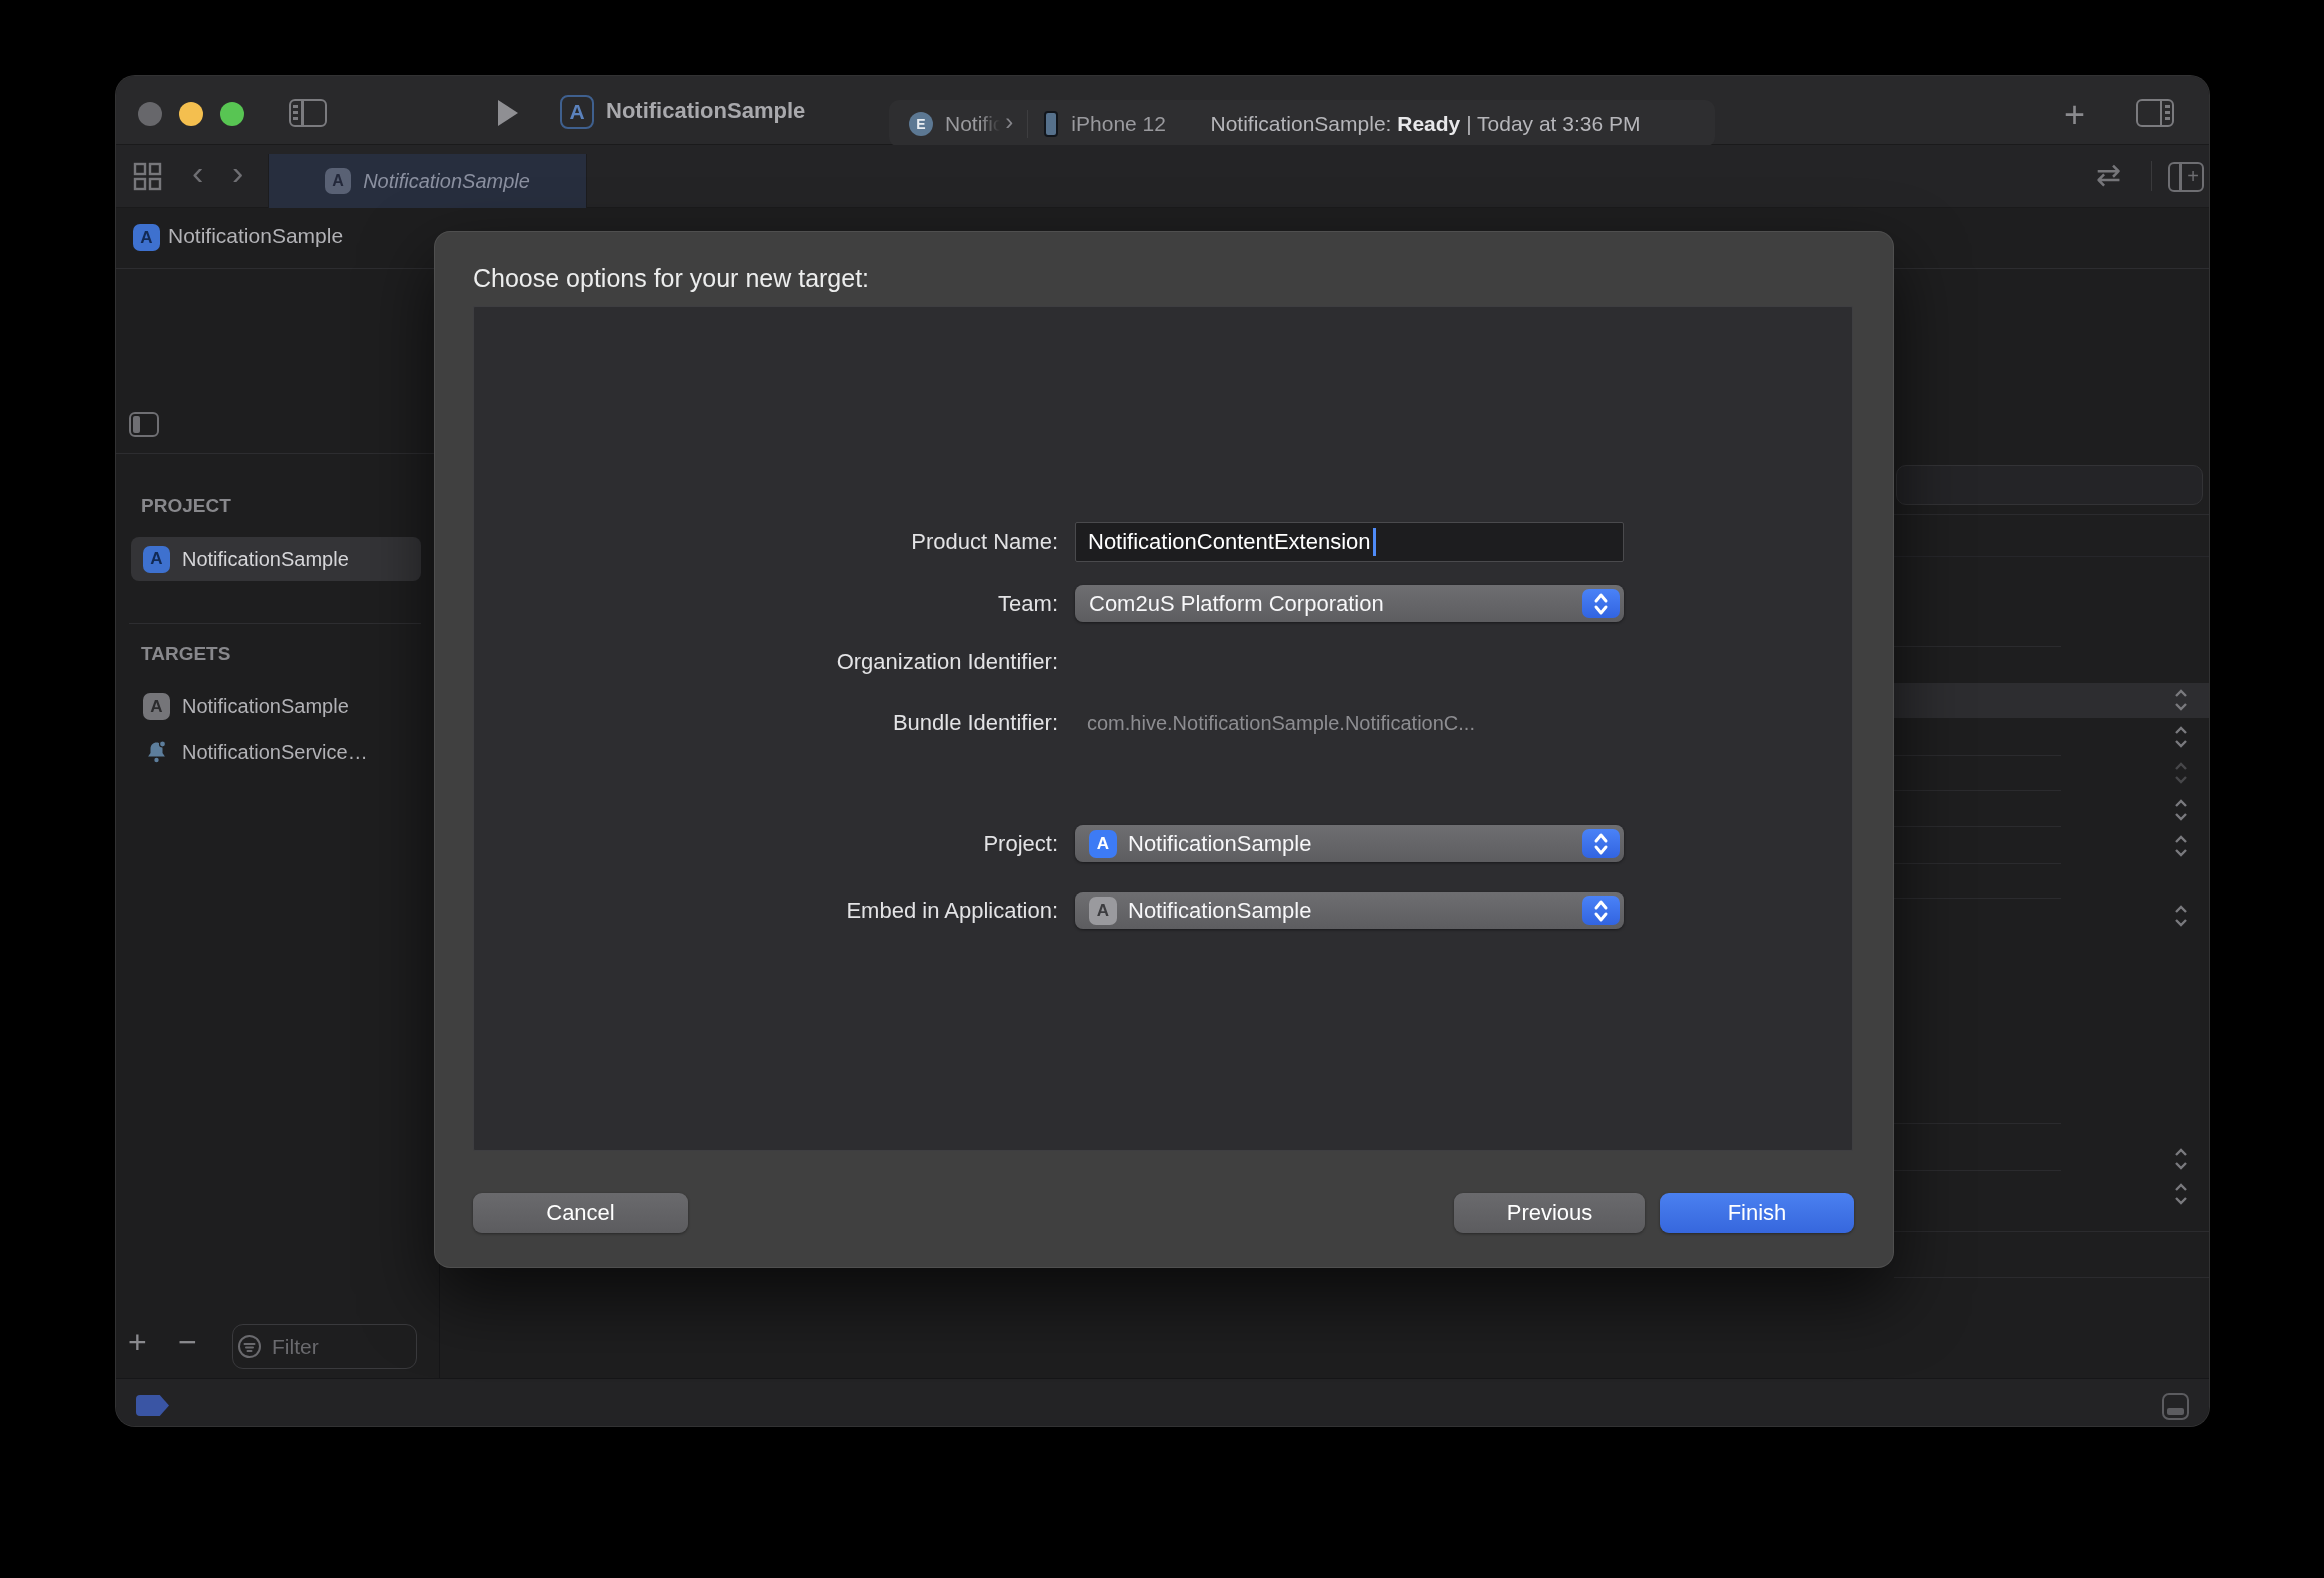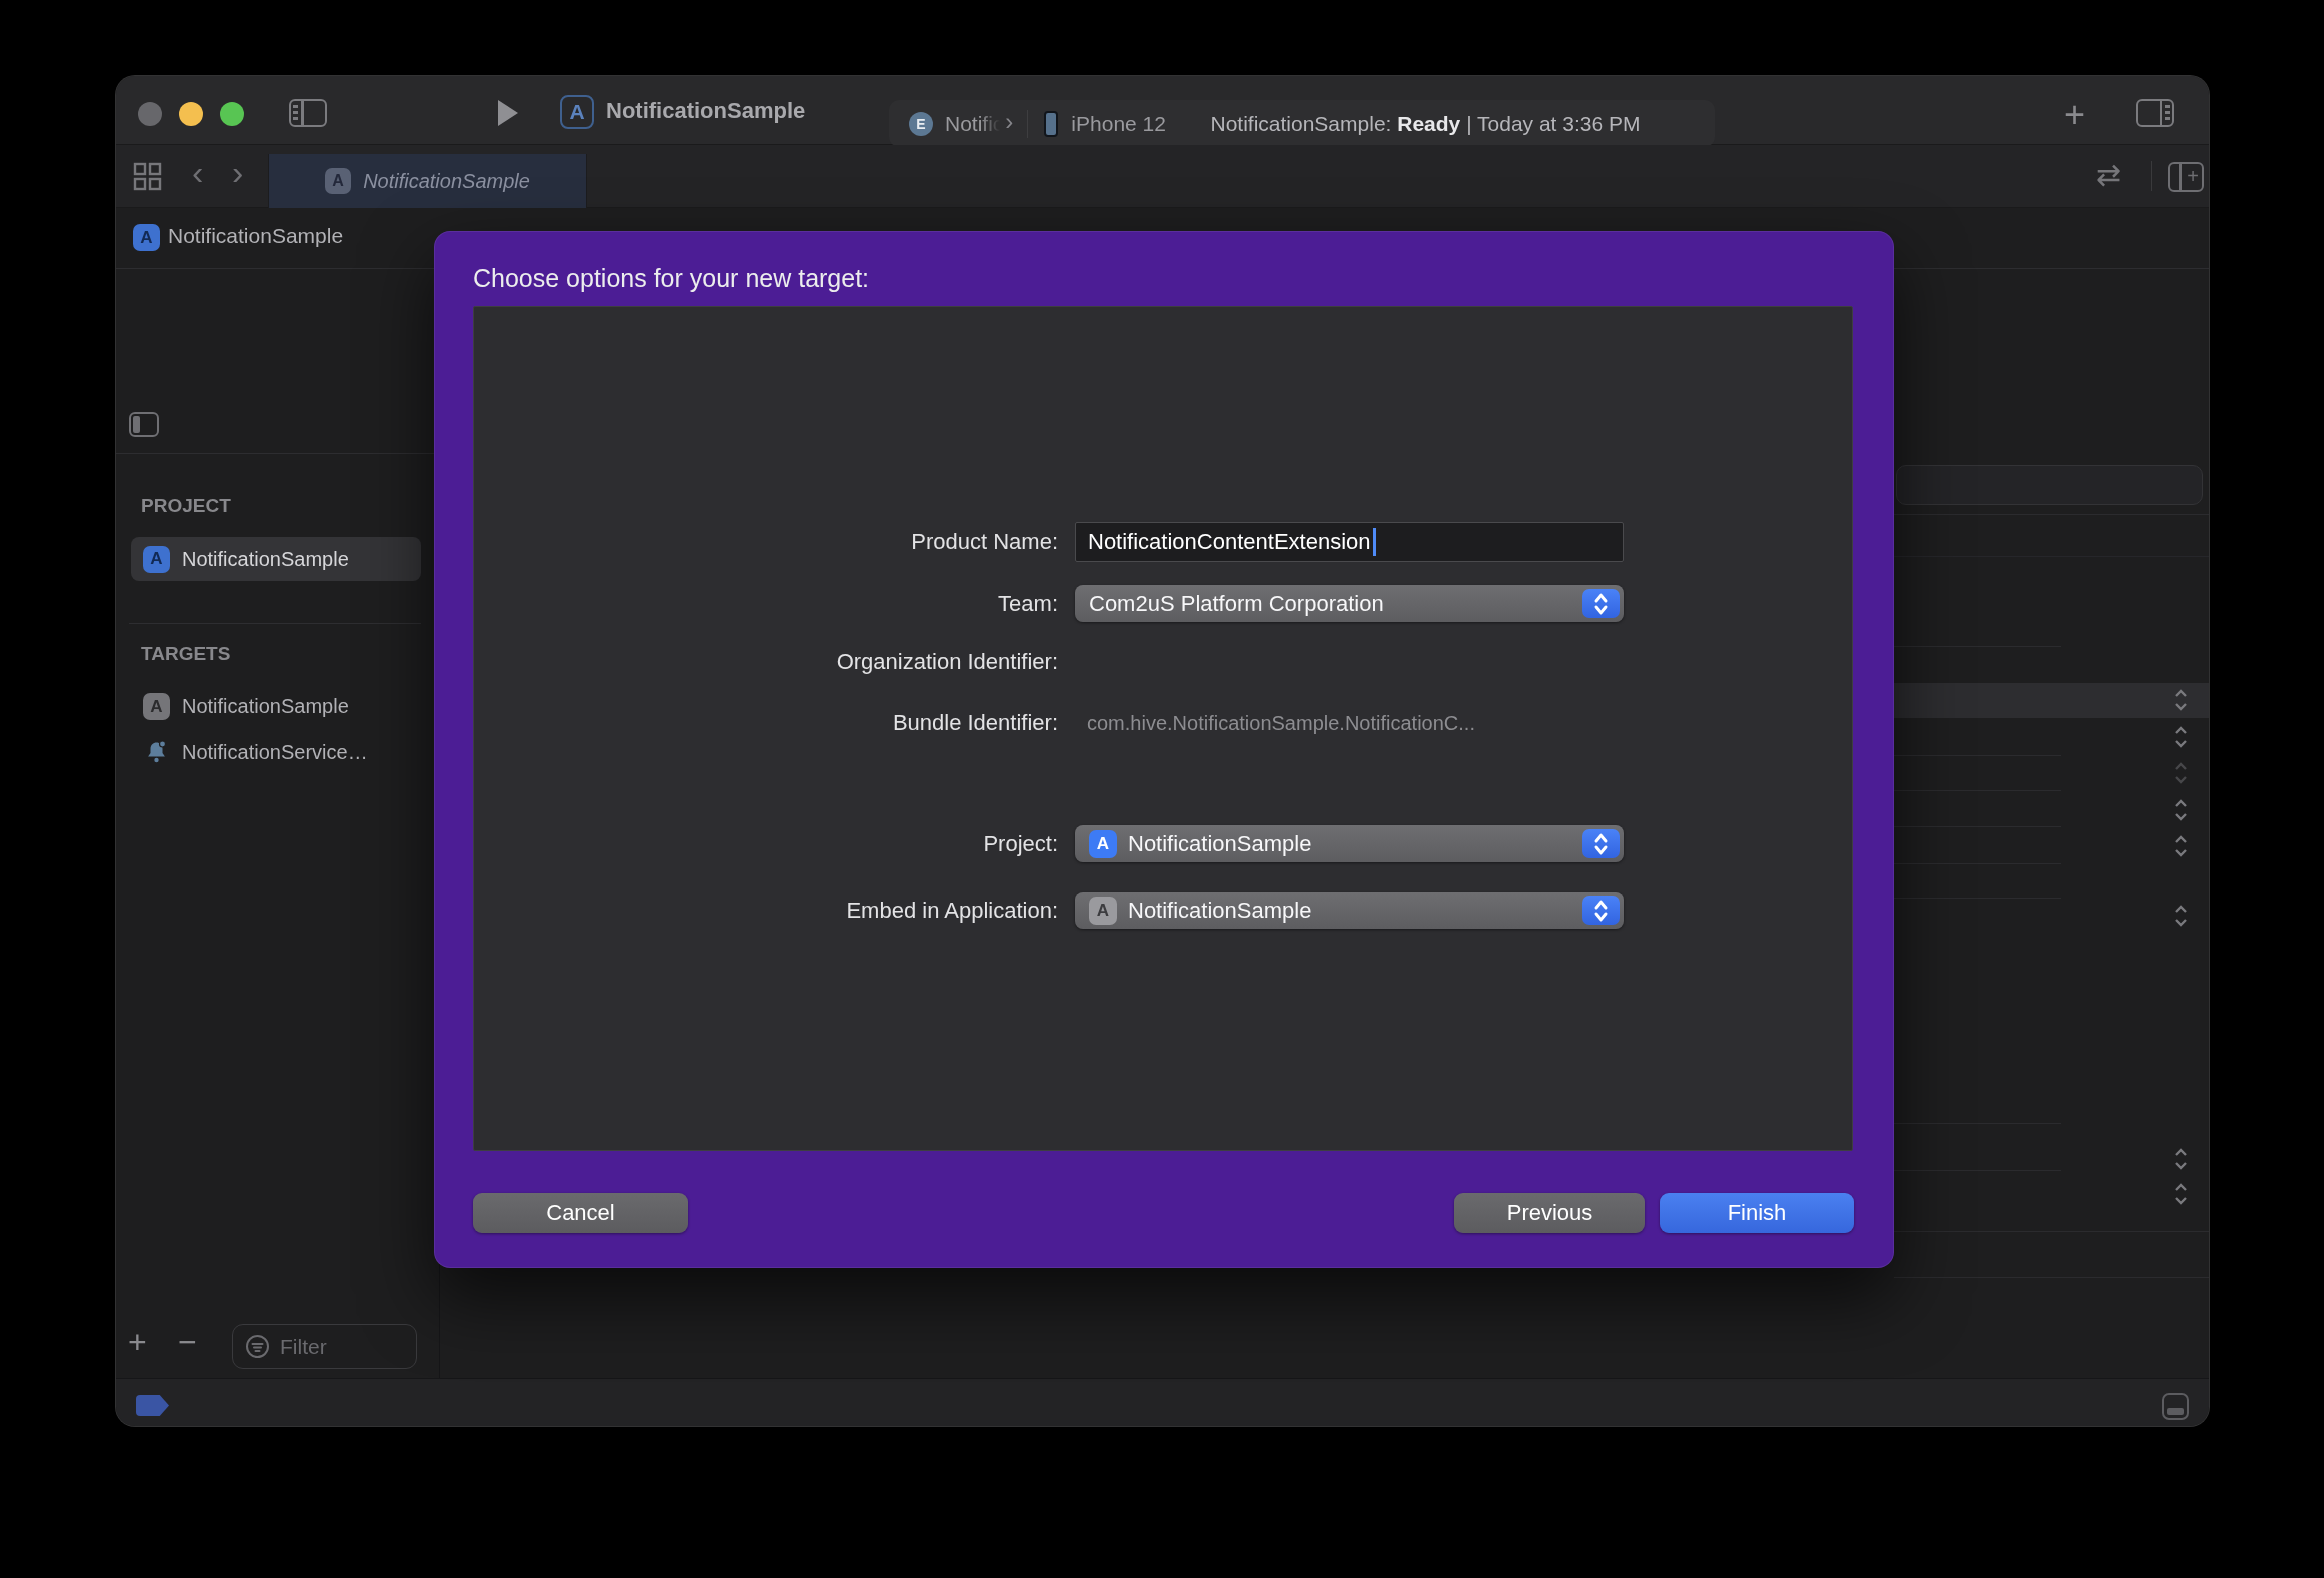--- a/index.html
+++ b/index.html
@@ -57,39 +57,39 @@
   .pane-toggle:before{content:"";position:absolute;left:2px;top:2px;bottom:2px;width:7px;background:#6f6f73;border-radius:2px;}
   .pane-divider2{left:0;top:245px;width:323px;height:1px;background:#2d2d30;}
   .vert-divider{left:323px;top:60px;width:1px;height:1110px;background:#161618;}
   .section-label{font-size:19px;font-weight:bold;color:#88888c;text-align:center;}
   .side-row-sel{left:15px;top:329px;width:290px;height:44px;background:#343437;border-radius:8px;display:flex;align-items:center;gap:12px;padding-left:12px;}
   .side-row{display:flex;align-items:center;gap:12px;}
   .side-label{font-size:20px;color:#b2b2b6;}
   .side-label-sel{font-size:20px;color:#d6d6d9;}
   .side-div3{left:13px;top:415px;width:292px;height:1px;background:#2e2e31;}
   .pm{font-size:32px;color:#8a8a8e;font-weight:300;}
-  .filter-box{left:116px;top:1116px;width:185px;height:45px;border:1.5px solid #3a3a3d;border-radius:11px;display:flex;align-items:center;gap:10px;padding-left:12px;}
+  .filter-box{left:116px;top:1116px;width:185px;height:45px;border:1.5px solid #3a3a3d;border-radius:11px;display:flex;align-items:center;gap:10px;padding-left:4px;}
   .filter-label{font-size:21px;color:#6a6a6e;}
   
   .frag-box{left:1780px;top:257px;width:307px;height:40px;border:1px solid #333336;background:#242427;border-radius:10px;}
   .frag-line{background:#2b2b2e;height:1px;}
   .frag-line-faint{background:#26262a;height:1px;}
   .frag-hirow{left:1778px;top:475px;width:317px;height:35px;background:#2d2d30;}
   .chev-ud{width:16px;height:26px;color:#7a7a7e;}
   .bgtable-text{font-size:20px;color:#8a8a8e;}
   .appicon-bgtable{width:24px;height:24px;background:#3e71cf;color:#122a55;font-size:15px;border:1.5px solid #6d9ae0;}
   .col-divider{left:1054px;top:1196px;width:1px;height:106px;background:#2c2c2f;}
   
   .debugbar{left:0;top:1302px;width:100%;height:50px;background:#232325;border-top:1px solid #161618;}
   .bp-tag{left:20px;top:16px;width:33px;height:21px;background:#3a55a4;border-radius:4px;
           clip-path:polygon(0 0,72% 0,100% 50%,72% 100%,0 100%);}
   .icon-debugarea{left:2046px;top:14px;width:27px;height:27px;border:2px solid #5c5c60;border-radius:7px;}
   .icon-debugarea:before{content:"";position:absolute;left:3px;right:3px;bottom:3px;height:7px;background:#5c5c60;border-radius:2px;}
   
-  .dialog{left:318px;top:155px;width:1460px;height:1037px;background:#4c1d95;border-radius:16px;
+  .dialog{left:318px;top:155px;width:1460px;height:1037px;background:#404040;border-radius:16px;
           border:1px solid rgba(255,255,255,.08);box-shadow:0 30px 70px rgba(0,0,0,.65);}
   .dlg-title{left:38px;top:32px;font-size:25px;color:#eceded;}
   .panel{left:38px;top:74px;width:1380px;height:845px;background:#2d2d30;border:1px solid #3e3e41;border-radius:2px;}
   .frm-label{width:575px;text-align:right;font-size:22px;color:#e3e3e5;}
   .frm-row{position:absolute;left:0;display:flex;align-items:center;gap:17px;margin-left:48px;}
   .tfield{width:549px;height:40px;background:#1d1d1f;border:1px solid #4a4a4d;border-radius:2px;
           display:flex;align-items:center;padding-left:12px;font-size:22px;color:#fff;}
   .caret{display:inline-block;width:3px;height:28px;background:#4f8bf7;margin-left:2px;}
   .tfield-dis{width:549px;height:40px;background:#28282a;border:1px solid #39393c;border-radius:2px;
           display:flex;align-items:center;padding-left:12px;font-size:22px;color:#7a7a7e;}

